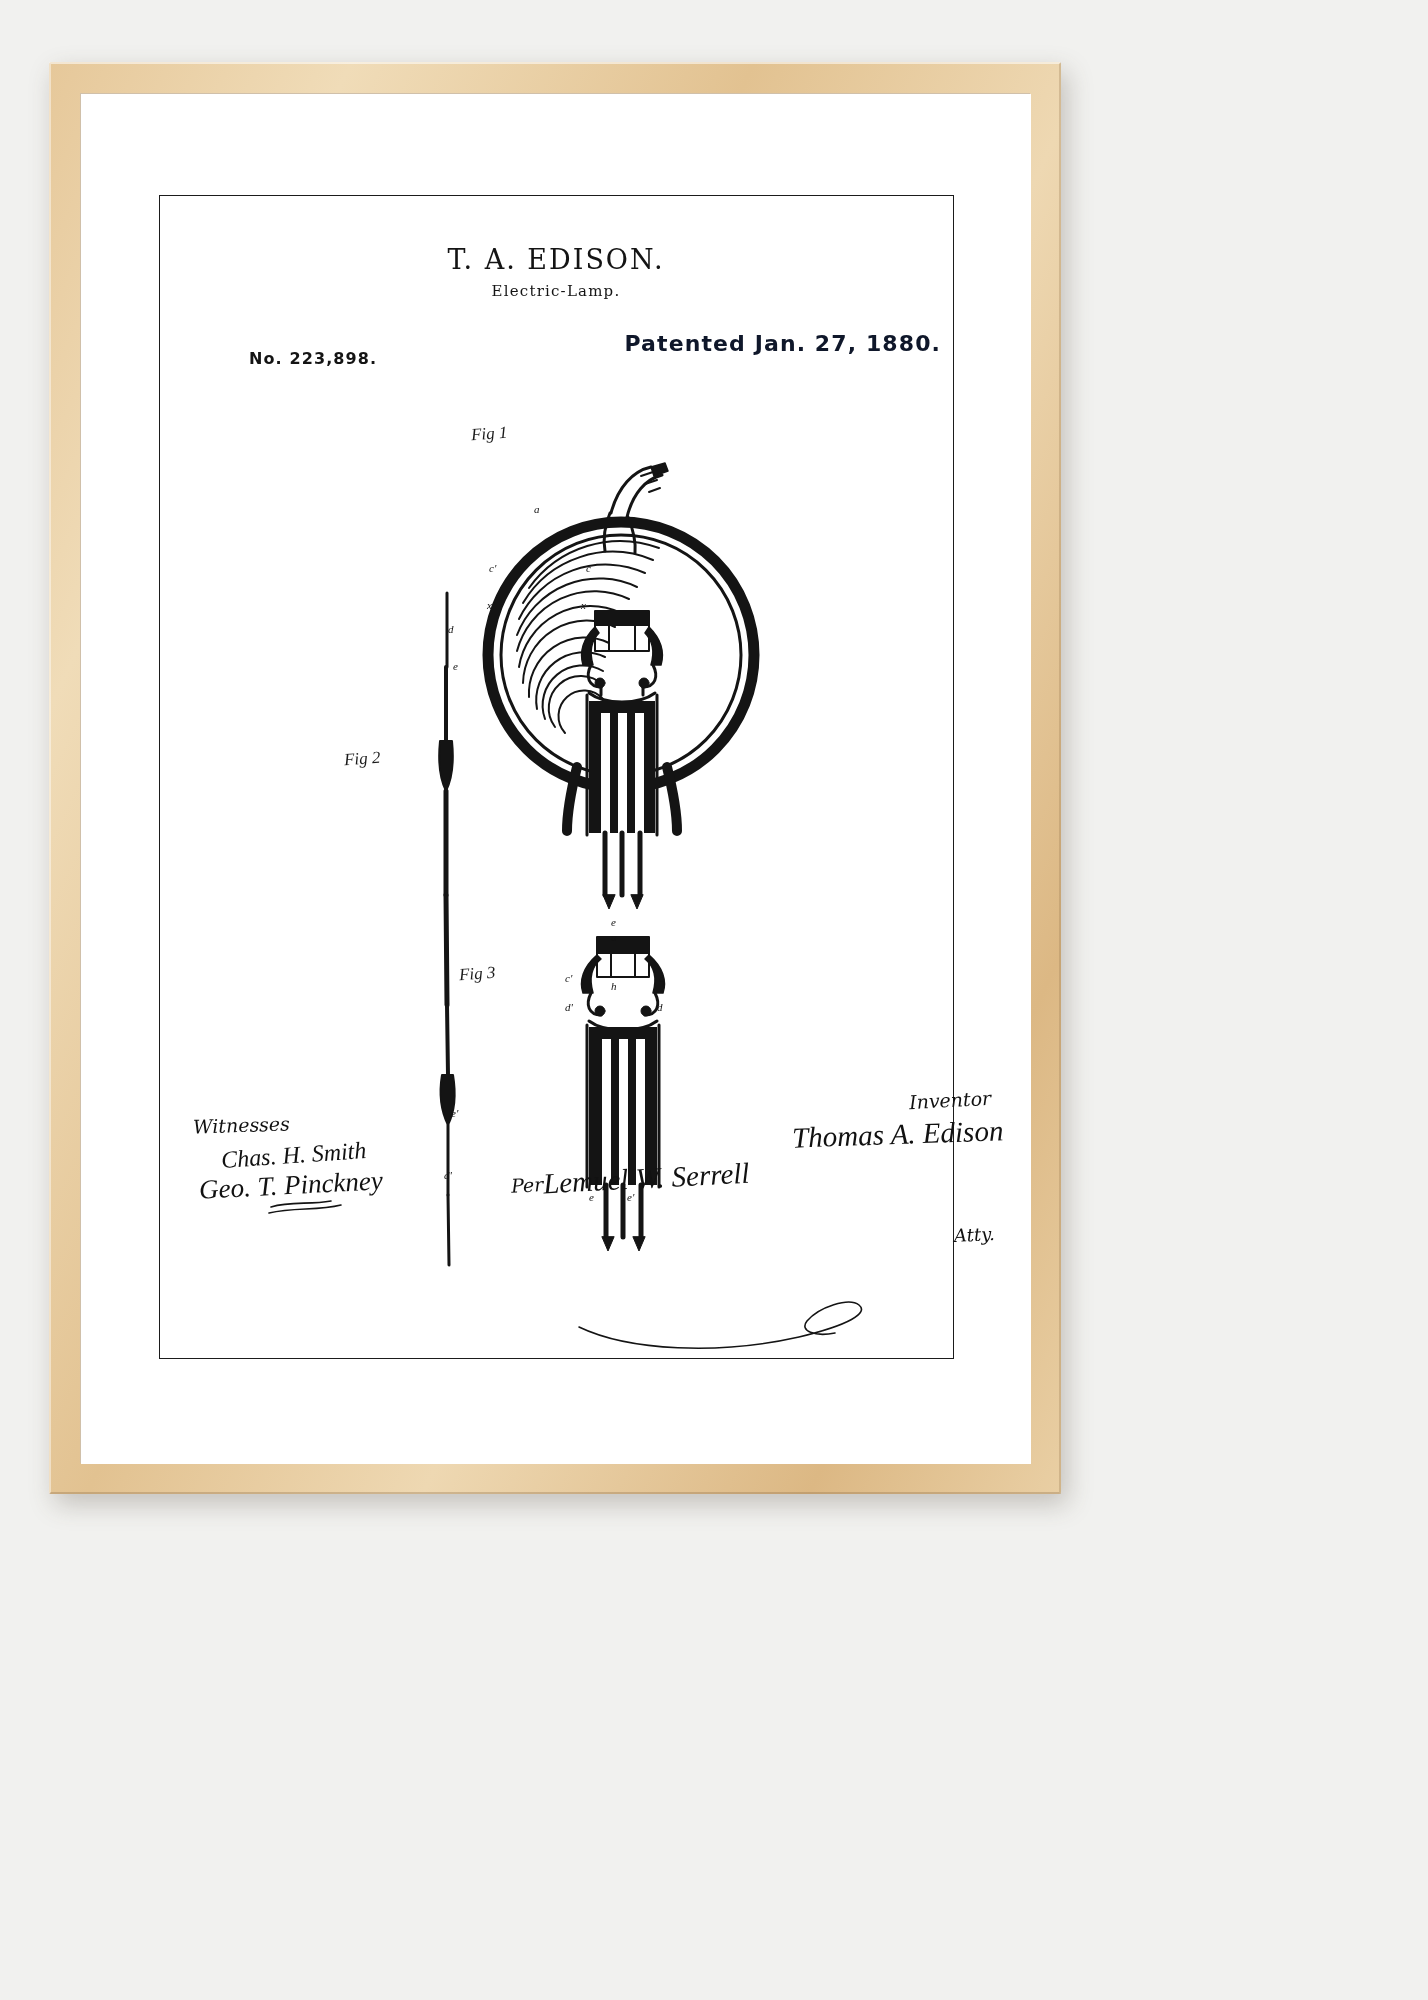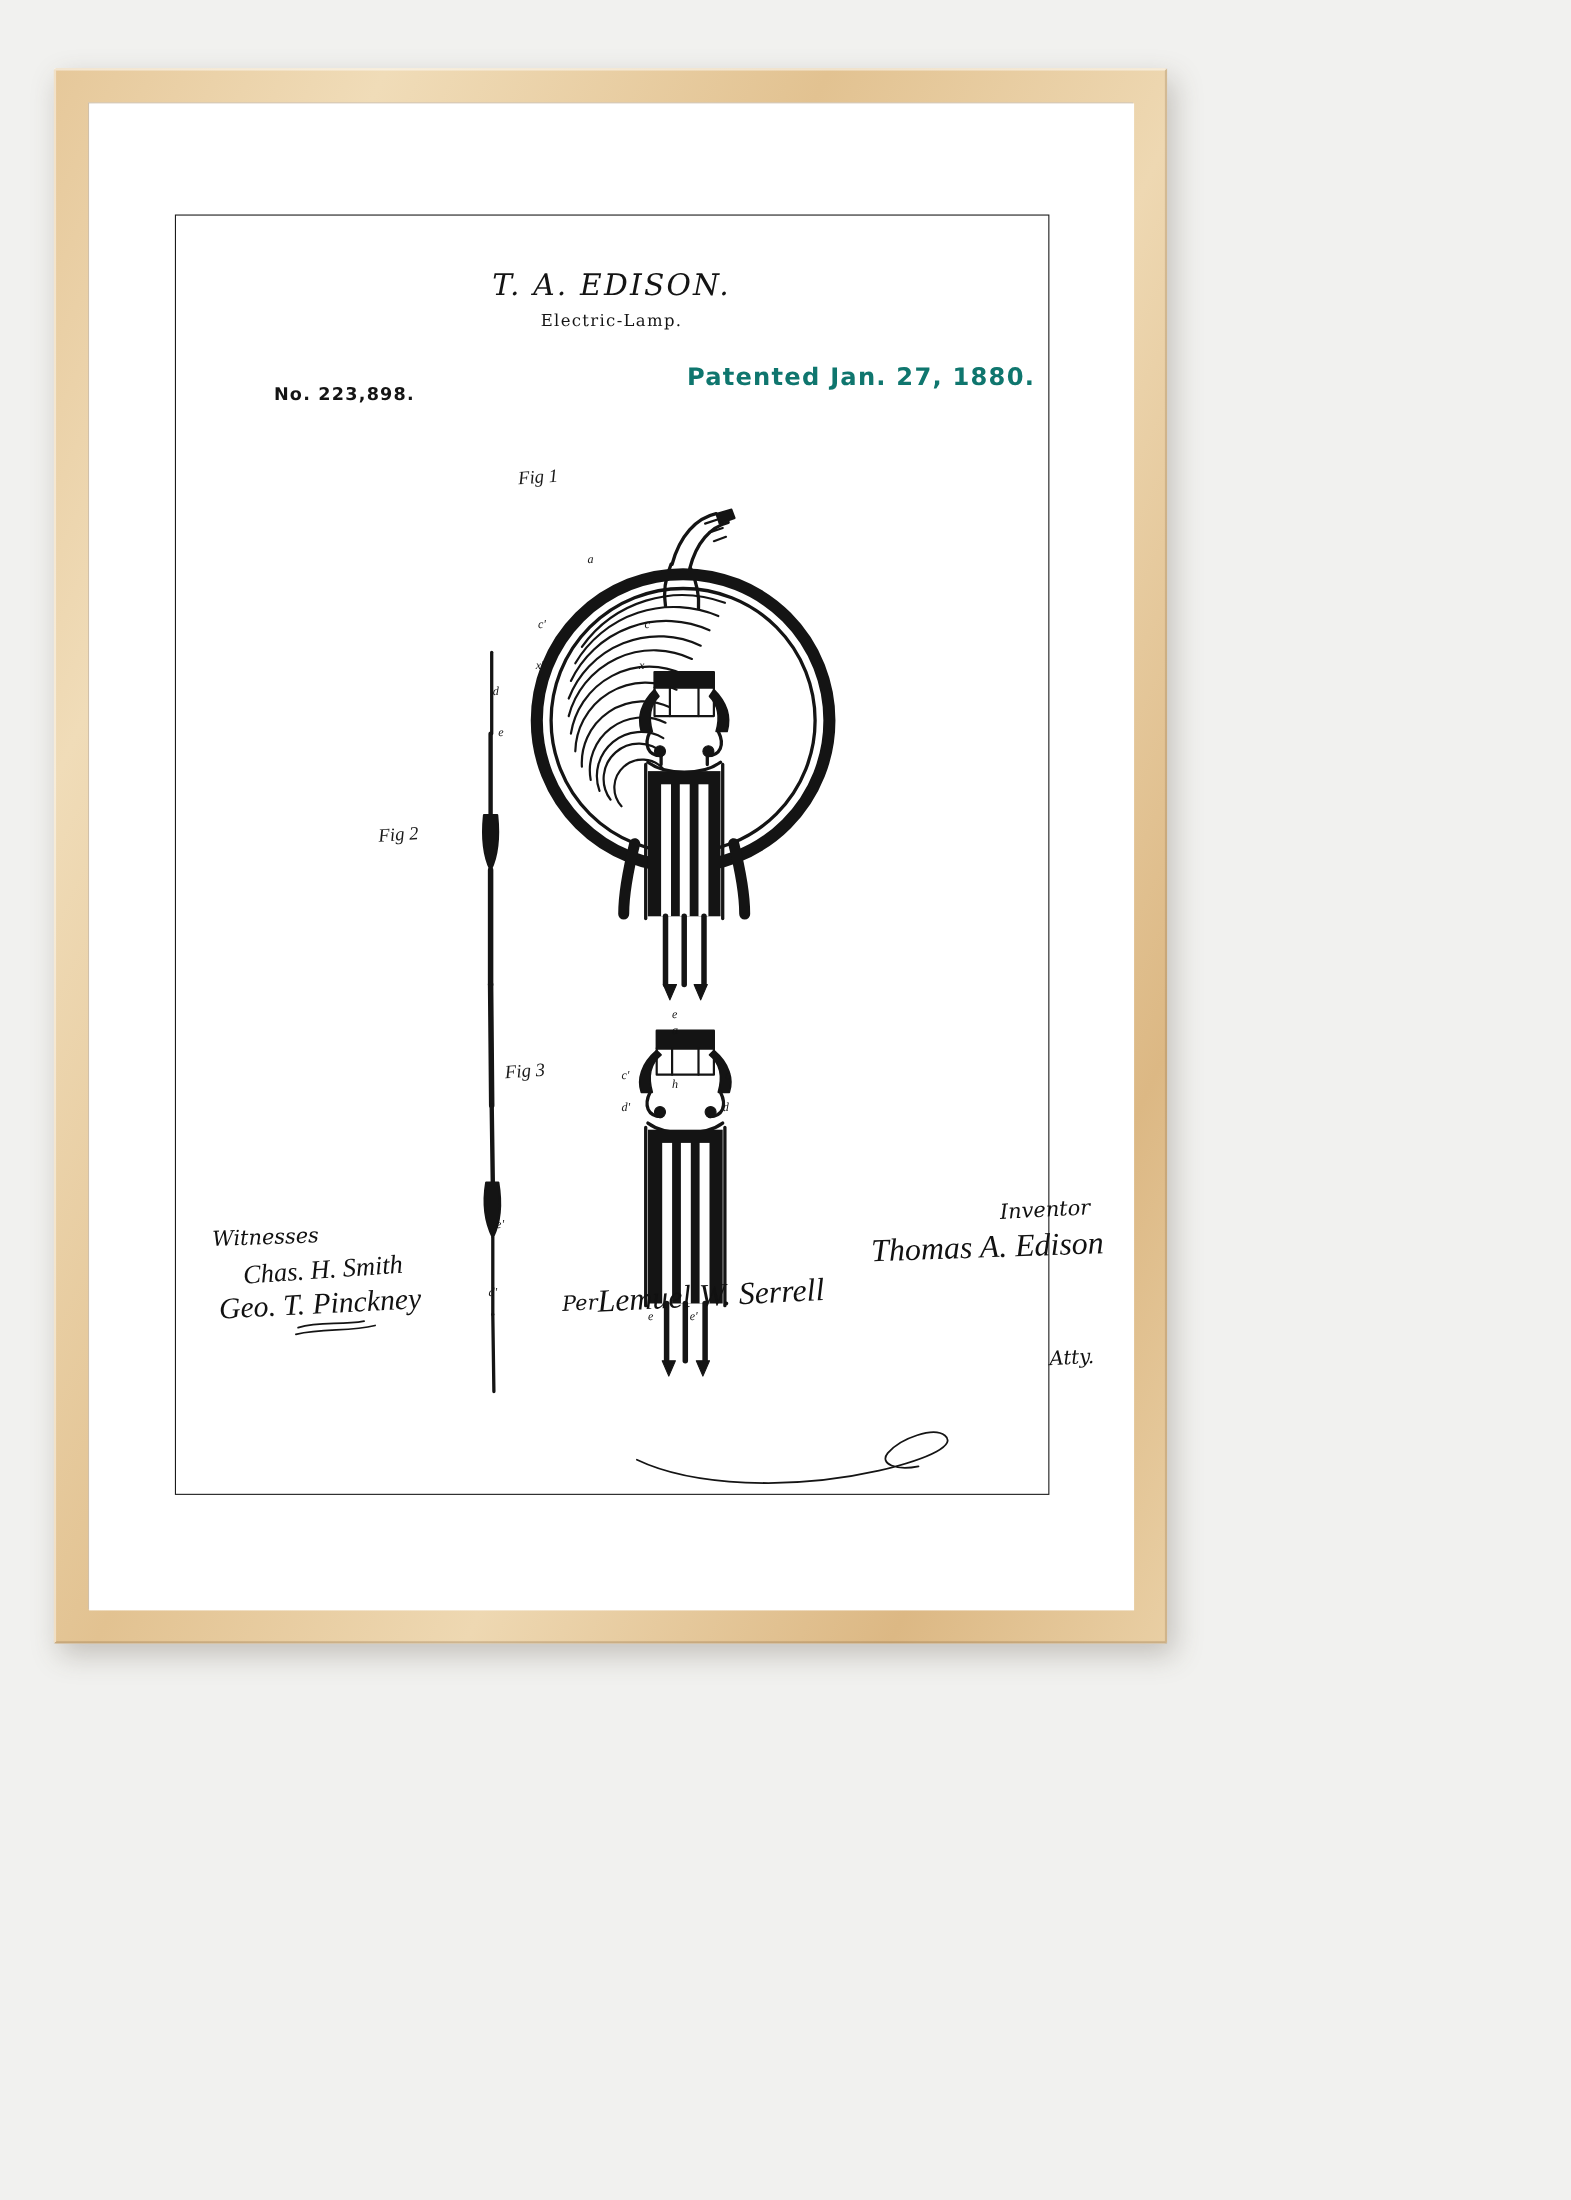--- a/index.html
+++ b/index.html
@@ -78,21 +78,20 @@
   .hdr-title {
     position: absolute;
     left: 0; right: 0;
     top: 150px;
     text-align: center;
     font-family: "DejaVu Serif", serif;
     font-size: 27px;
     letter-spacing: 2.0px;
     color: #141414;
     font-weight: 400;
-    font-style: italic;
   }
   .hdr-sub {
     position: absolute;
     left: 0; right: 0;
     top: 188px;
     text-align: center;
     font-family: "DejaVu Serif", serif;
     font-size: 15px;
     letter-spacing: 1.2px;
     color: #141414;
@@ -109,21 +108,21 @@
     margin-top: 18px;
   }
   .hdr-date {
     position: absolute;
     right: 90px;
     top: 237px;
     font-family: "DejaVu Sans", sans-serif;
     font-size: 22px;
     font-weight: 700;
     letter-spacing: 1.1px;
-    color: #0f766e;
+    color: #0f172a;
   }
 
   
   .fig-label {
     position: absolute;
     font-family: "Liberation Serif", serif;
     font-style: italic;
     font-size: 17px;
     color: #1a1a1a;
     transform: rotate(-4deg);

